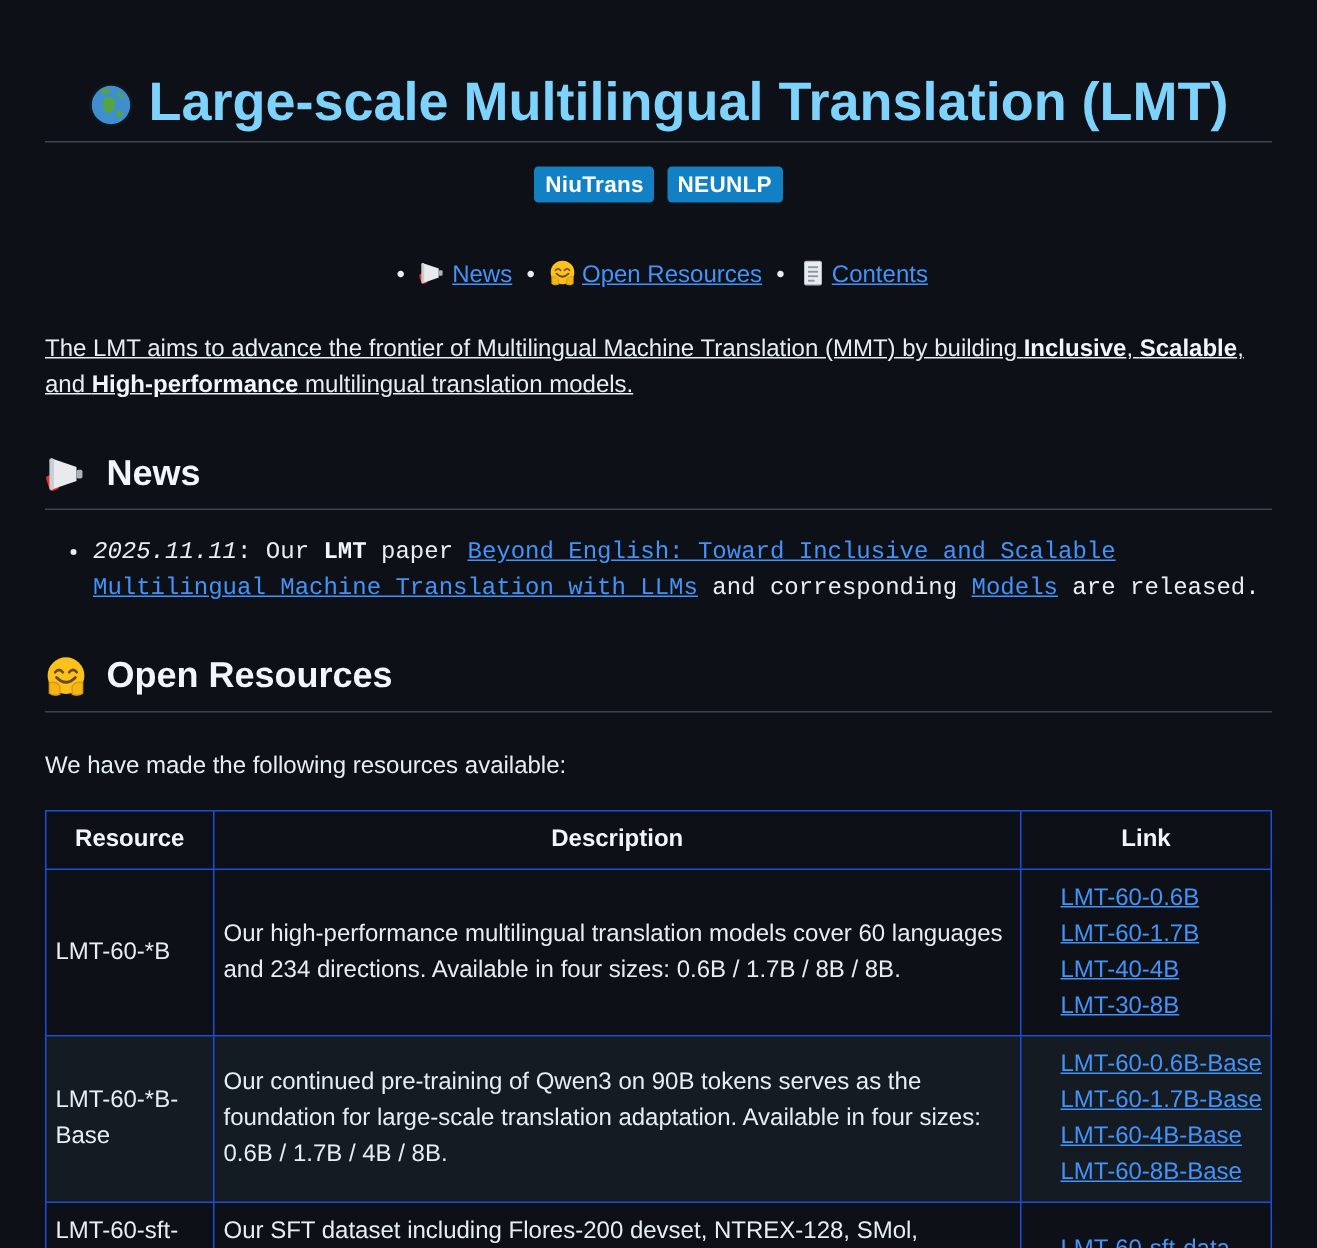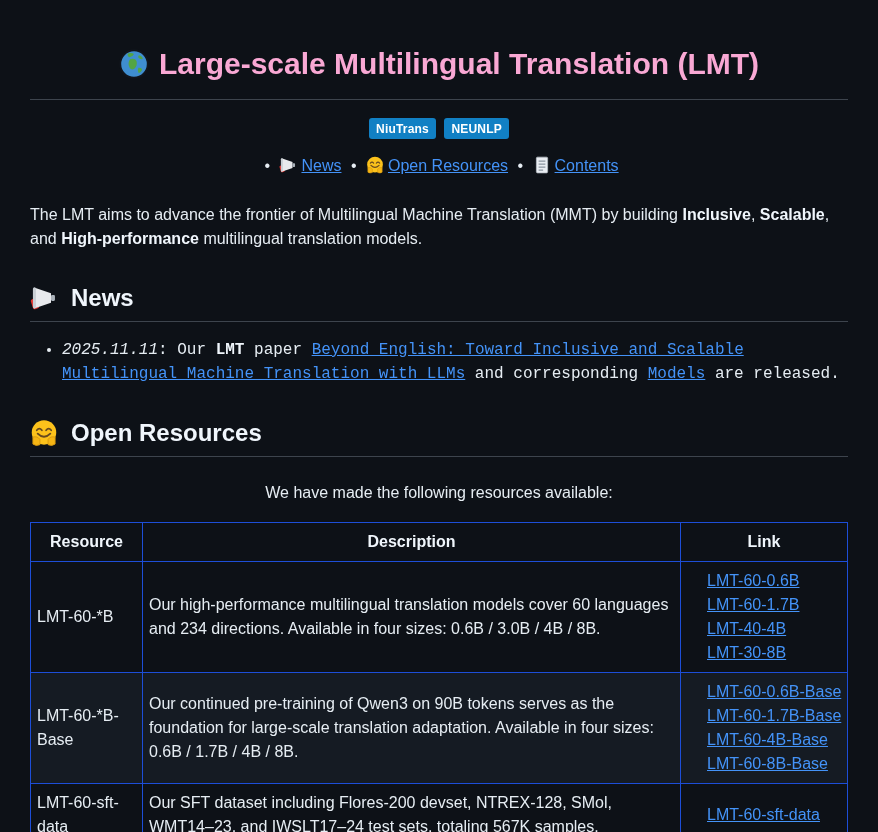--- a/index.html
+++ b/index.html
@@ -9,55 +9,55 @@
     background: #0d1117; color: #e6edf3;
     font-family: "Liberation Sans", sans-serif;
     font-size: 16px; line-height: 1.5;
   }
   a { color: #4493f8; text-decoration: underline; cursor: pointer; }
   .container { padding: 46px 30px 0 30px; }
 
   
   h1.page-title {
     margin: 0; text-align: center;
-    font-size: 30px; line-height: 1.2; font-weight: 700; color: #f9a8d4;
-    padding-bottom: 12px; border-bottom: 1px solid #3d444d;
+    font-size: 36px; line-height: 1.2; font-weight: 700; color: #7dd3fc;
+    border-bottom: 1px solid #3d444d;
   }
   h1 .h-icon { vertical-align: -5px; margin-right: 10px; }
 
   
   .badges { text-align: center; margin-top: 16px; }
   .badge {
     display: inline-block; background: #1180c4; color: #fff;
-    font-weight: 700; font-size: 12px; line-height: 1;
+    font-weight: 700; font-size: 15px; line-height: 1;
     padding: 5px 7px 4px; border-radius: 3px; margin: 0 2px;
     text-decoration: none; letter-spacing: .2px;
   }
 
   
-  .nav { text-align: center; margin-top: 14px; }
+  .nav { text-align: center; margin-top: 36px; }
   .nav .sep { color: #e6edf3; margin: 0 5px; }
   .nav a { white-space: nowrap; }
   .nav .n-icon { vertical-align: -3px; margin-right: 4px; }
 
-  .intro { margin: 22px 0 0 0; }
+  .intro { margin: 22px 0 0 0; text-decoration: underline; }
   strong { color: #f0f6fc; }
 
   
   h2.section-heading {
     display: flex; align-items: center; gap: 13px;
     font-size: 24px; line-height: 1.25; font-weight: 700; color: #f0f6fc;
     margin: 32px 0 16px; padding-bottom: 8px;
     border-bottom: 1px solid #3d444d;
   }
 
   ul.news-list { margin: 16px 0 0 0; padding-left: 32px; font-family: Liberation Mono, monospace; }
   ul.news-list li { margin: 0; }
 
-  .resources-intro { margin: 24px 0 0 0; text-align: center; }
+  .resources-intro { margin: 24px 0 0 0; }
 
   
   table.resources-table {
     border-collapse: collapse; width: 100%; table-layout: fixed;
     margin-top: 17px;
   }
   .resources-table th, .resources-table td {
     border: 1px solid #1d4ed8; padding: 7px 6px; vertical-align: middle;
   }
   .resources-table th { text-align: center; font-weight: 700; color: #f0f6fc; }
@@ -162,21 +162,21 @@
     <thead>
       <tr>
         <th>Resource</th>
         <th>Description</th>
         <th>Link</th>
       </tr>
     </thead>
     <tbody>
       <tr>
         <td>LMT-60-*B</td>
-        <td>Our high-performance multilingual translation models cover 60 languages and 234 directions. Available in four sizes: 0.6B / 3.0B / 4B / 8B.</td>
+        <td>Our high-performance multilingual translation models cover 60 languages and 234 directions. Available in four sizes: 0.6B / 1.7B / 8B / 8B.</td>
         <td class="link-cell">
           <a>LMT-60-0.6B</a>
           <a>LMT-60-1.7B</a>
           <a>LMT-40-4B</a>
           <a>LMT-30-8B</a>
         </td>
       </tr>
       <tr>
         <td>LMT-60-*B-Base</td>
         <td>Our continued pre-training of Qwen3 on 90B tokens serves as the foundation for large-scale translation adaptation. Available in four sizes: 0.6B / 1.7B / 4B / 8B.</td>

